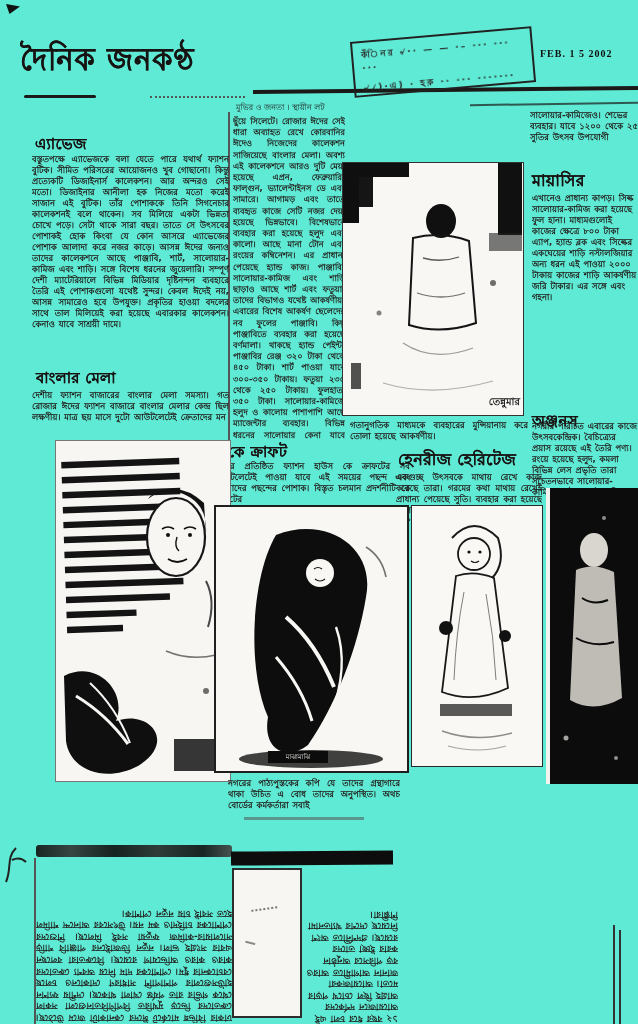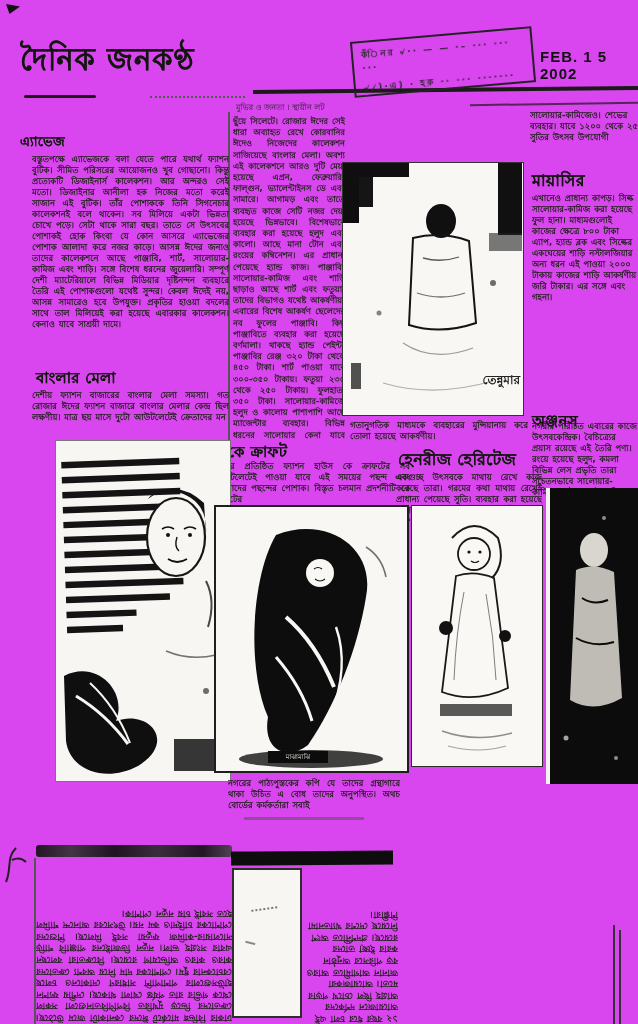--- a/index.html
+++ b/index.html
@@ -1,18 +1,18 @@
 <!DOCTYPE html>
 <html><head>
 <meta charset="utf-8">
 <style>
   html,body{margin:0;padding:0;background:#dddcd8;}
   .page{
     position:relative;width:638px;height:1024px;margin:0 auto;
-    background:#d946ef;overflow:hidden;color:#1d1c1a;
+    background:#5eead4;overflow:hidden;color:#1d1c1a;
     font-family:"DejaVu Sans",sans-serif;
   }
   .abs{position:absolute;}
   .t{
     font-size:8.4px;line-height:11px;text-align:justify;
     font-weight:600;color:#23211e;overflow:hidden;
     filter:blur(.18px);word-spacing:1px;
   }
   .h{font-weight:900;color:#151413;letter-spacing:.3px;text-shadow:0 0 .5px #333;}
   .rule{background:#1b1a18;}
@@ -30,27 +30,27 @@
   <div class="abs h" style="left:20px;top:36px;font-size:29px;transform:scaleY(1.08);letter-spacing:1px;filter:blur(.25px);">দৈনিক জনকণ্ঠ</div>
   <div class="abs rule" style="left:24px;top:95px;width:72px;height:3px;border-radius:2px;"></div>
   <div class="abs" style="left:150px;top:96px;width:95px;border-top:2px dotted #555;"></div>
   <div class="abs rule" style="left:253px;top:88px;width:385px;height:4px;transform:rotate(-0.6deg);"></div>
   <div class="abs rule" style="left:470px;top:103px;width:168px;height:2px;transform:rotate(-0.8deg);opacity:.7;"></div>
 
   <div class="abs" style="left:352px;top:34px;width:182px;height:56px;border:2.5px solid #222;transform:rotate(-5deg);padding:5px 8px;box-sizing:border-box;">
     <div class="smudge" style="font-size:9px;letter-spacing:2px;font-weight:700;color:#2a2a2a;">কঁিনর ৵·· — — ·– ··· ··· ···</div>
     <div class="smudge" style="font-size:9px;letter-spacing:2px;font-weight:700;color:#2a2a2a;margin-top:8px;">৵৴)·এ) · হক় ·· ··· ·······</div>
   </div>
-  <div class="abs" style="left:540px;top:48px;font-family:Liberation Sans, sans-serif;font-size:15px;font-weight:700;letter-spacing:1px;color:#111;">FEB. 1 5 2002</div>
+  <div class="abs" style="left:540px;top:48px;font-family:Liberation Serif, serif;font-size:10px;font-weight:700;letter-spacing:1px;color:#111;">FEB. 1 5 2002</div>
 
   <div class="abs smudge" style="left:236px;top:101px;font-size:8px;font-weight:400;color:#222;">মুভির ও জনতা । স্থায়ীন লট</div>
 
   <div class="abs" style="left:228px;top:112px;width:1.5px;height:328px;background:#555;"></div>
 
-  <div class="abs h" style="left:20px;top:132px;font-size:13px;">এ্যাভেজ</div>
+  <div class="abs h" style="left:35px;top:132px;font-size:15px;">এ্যাভেজ</div>
   <div class="abs t" style="left:32px;top:154px;width:197px;height:210px;">বস্তুতপক্ষে এ্যাভেজকে বলা যেতে পারে যথার্থ ফ্যাশন বুটিক। সীমিত পরিসরের আয়োজনও খুব গোছানো। কিন্তু প্রত্যেকটি ডিজাইনার্স কালেকশন। আর অন্দরও সেই মতো। ডিজাইনার আনীলা হক নিজের মতো করেই সাজান এই বুটিক। তাঁর পোশাককে তিনি সিগনেচার কালেকশনই বলে থাকেন। সব মিলিয়ে একটা ভিন্নতা চোখে পড়ে। সেটা থাকে সারা বছর। তাতে সে উৎসবের পোশাকই হোক কিংবা যে কোন আসরে এ্যাভেজের পোশাক আলাদা করে নজর কাড়ে। আসন্ন ঈদের জন্যও তাদের কালেকশনে আছে পাঞ্জাবি, শার্ট, সালোয়ার-কামিজ এবং শাড়ি। সঙ্গে বিশেষ ধরনের জুয়েলারি। সম্পূর্ণ দেশী ম্যাটেরিয়ালে বিভিন্ন মিডিয়ার দৃষ্টিনন্দন ব্যবহারে তৈরি এই পোশাকগুলো যথেষ্ট সুন্দর। কেবল ঈদেই নয়, আসন্ন সামারেও হবে উপযুক্ত। প্রকৃতির হাওয়া বদলের সাথে তাল মিলিয়েই করা হয়েছে এবারকার কালেকশন। কেনাও যাবে সাশ্রয়ী দামে।</div>
   <div class="abs h" style="left:36px;top:366px;font-size:15px;">বাংলার মেলা</div>
   <div class="abs t" style="left:32px;top:390px;width:197px;height:46px;">দেশীয় ফ্যাশন বাজারের বাংলার মেলা সমস্যা। গত রোজার ঈদের ফ্যাশন বাজারে বাংলার মেলার কেন্দ্র ছিল লক্ষণীয়। মাত্র ছয় মাসে দুটো আউটলেটেই ক্রেতাদের মন</div>
 
   <div class="abs t" style="left:233px;top:116px;width:112px;height:324px;font-size:8.2px;line-height:11.2px;">ছুঁয়ে সিলেটে। রোজার ঈদের সেই ধারা অব্যাহত রেখে কোরবানির ঈদেও নিজেদের কালেকশন সাজিয়েছে বাংলার মেলা। অবশ্য এই কালেকশনে আরও দুটি মেয়া হয়েছে এপ্রন, ফেব্রুয়ারি, ফাল্গুন, ভ্যালেন্টাইনস ডে এবং সামারে। আগামড় এবং তাতে ব্যবহৃত কাজে সেটি নজর দেয়া হয়েছে ভিন্নভাবে। বিশেষভাবে ব্যবহার করা হয়েছে হলুদ এবং কালো। আছে মানা টোন এবং রংয়ের কম্বিনেশন। এর প্রাধান্য পেয়েছে হ্যান্ড কাজ। পাঞ্জাবি, সালোয়ার-কামিজ এবং শাড়ি ছাড়াও আছে শার্ট এবং ফতুয়া। তাদের বিভাগও যথেষ্ট আকর্ষণীয়। এবারের বিশেষ আকর্ষণ ছেলেদের নব ফুলের পাঞ্জাবি। কিছু পাঞ্জাবিতে ব্যবহার করা হয়েছে বর্ণমালা। থাকছে হ্যান্ড পেইন্ট। পাঞ্জাবির রেঞ্জ ৩২০ টাকা থেকে ৪৫০ টাকা। শার্ট পাওয়া যাবে ৩০০-৩৫০ টাকায়। ফতুয়া ২৩৫ থেকে ২৫০ টাকায়। ফুলহাতা ৩৫০ টাকা। সালোয়ার-কামিজে হলুদ ও কালোয় পাশাপাশি আছে ম্যাজেন্টার ব্যবহার। বিভিন্ন ধরনের সালোয়ার কেনা যাবে ৬৭৫ থেকে ১২০০ টাকার মধ্যে। শাড়িতে প্রাধান্য টাঙ্গাইল তাঁতের। এর ওপর ব্লক করা হয়েছে। সফট কটন শাড়িও আছে। শাড়ির দাম ৩৬০ টাকা থেকে এক ৭৫০ টাকা।</div>
 
 
   <div class="abs" style="left:342px;top:162px;width:182px;height:254px;border:1.5px solid #333;background:#f8f7f4;box-sizing:border-box;">
     <svg width="179" height="251" viewBox="0 0 179 251">
       <path d="M0,0 H66 V14 H16 V60 H0 Z" fill="#0f0f0f"></path>
@@ -60,21 +60,21 @@
       <ellipse cx="98" cy="58" rx="15" ry="17" fill="#101010"></ellipse>
       <path d="M70,75 Q98,68 126,78 L133,160 Q98,172 66,162 Z" fill="none" stroke="#141414" stroke-width="2"></path>
       <path d="M80,95 Q98,100 116,94" fill="none" stroke="#141414" stroke-width="1.3" opacity=".7"></path>
       <path d="M74,130 Q98,138 122,130" fill="none" stroke="#141414" stroke-width="1.3" opacity=".6"></path>
       <path d="M60,180 Q90,200 130,185" fill="none" stroke="#2a2a2a" stroke-width="1.2" opacity=".45"></path>
       <path d="M40,220 Q90,235 150,218" fill="none" stroke="#2a2a2a" stroke-width="1.2" opacity=".35"></path>
       <rect x="8" y="200" width="10" height="26" fill="#1a1a1a" opacity=".75"></rect>
       <circle cx="150" cy="120" r="3" fill="#111" opacity=".6"></circle>
       <circle cx="36" cy="150" r="2.5" fill="#111" opacity=".5"></circle>
     </svg>
-    <div class="abs" style="right:3px;bottom:24px;font-size:12px;font-weight:700;color:#222;">তেন্নুমার</div>
+    <div class="abs" style="right:3px;bottom:4px;font-size:10px;font-weight:700;color:#222;">তেন্নুমার</div>
   </div>
   <div class="abs t" style="left:350px;top:420px;width:178px;height:25px;">গতানুগতিক মাধ্যমকে ব্যবহারের মুন্সিয়ানায় করে তোলা হয়েছে আকর্ষণীয়।</div>
 
   <div class="abs t" style="left:530px;top:110px;width:108px;height:52px;text-align:left;">সালোয়ার-কামিজেও। শেভের ব্যবহার। যাবে ১২০০ থেকে ২৫ সুতির উৎসব উপযোগী</div>
   <div class="abs h" style="left:532px;top:168px;font-size:16px;">মায়াসির</div>
   <div class="abs t" style="left:532px;top:193px;width:106px;height:202px;text-align:left;">এখানেও প্রাধান্য কাপড়। সিল্ক সালোয়ার-কামিজ করা হয়েছে ফুল হানা। মাধ্যমগুলোই কাজের ক্ষেত্রে ৮০০ টাকা এ্যাপ, হ্যান্ড ব্লক এবং সিল্কের একঘেয়ের শাড়ি নস্টালজিয়ার অন্য ধরন এই পাওয়া ২০০০ টাকায় কাজের শাড়ি আকর্ষণীয় জরি টাকার। এর সঙ্গে এবং গহনা।</div>
   <div class="abs h" style="left:532px;top:409px;font-size:15px;">অঞ্জনস</div>
   <div class="abs t" style="left:532px;top:421px;width:106px;height:98px;text-align:left;">নগরীর পরিচিত এবারের কাজে উৎসবকেন্দ্রিক। বৈচিত্র্যের প্রয়াস রয়েছে এই তৈরি পণ্য। রংয়ে হয়েছে হলুদ, কমলা বিভিন্ন লেস প্রভৃতি তারা সচেতনভাবে সালোয়ার-কামিজেও উপাদানই বেশি ব্যব</div>
 
   <div class="abs h" style="left:228px;top:440px;font-size:15px;">কে ক্রাফট</div>

